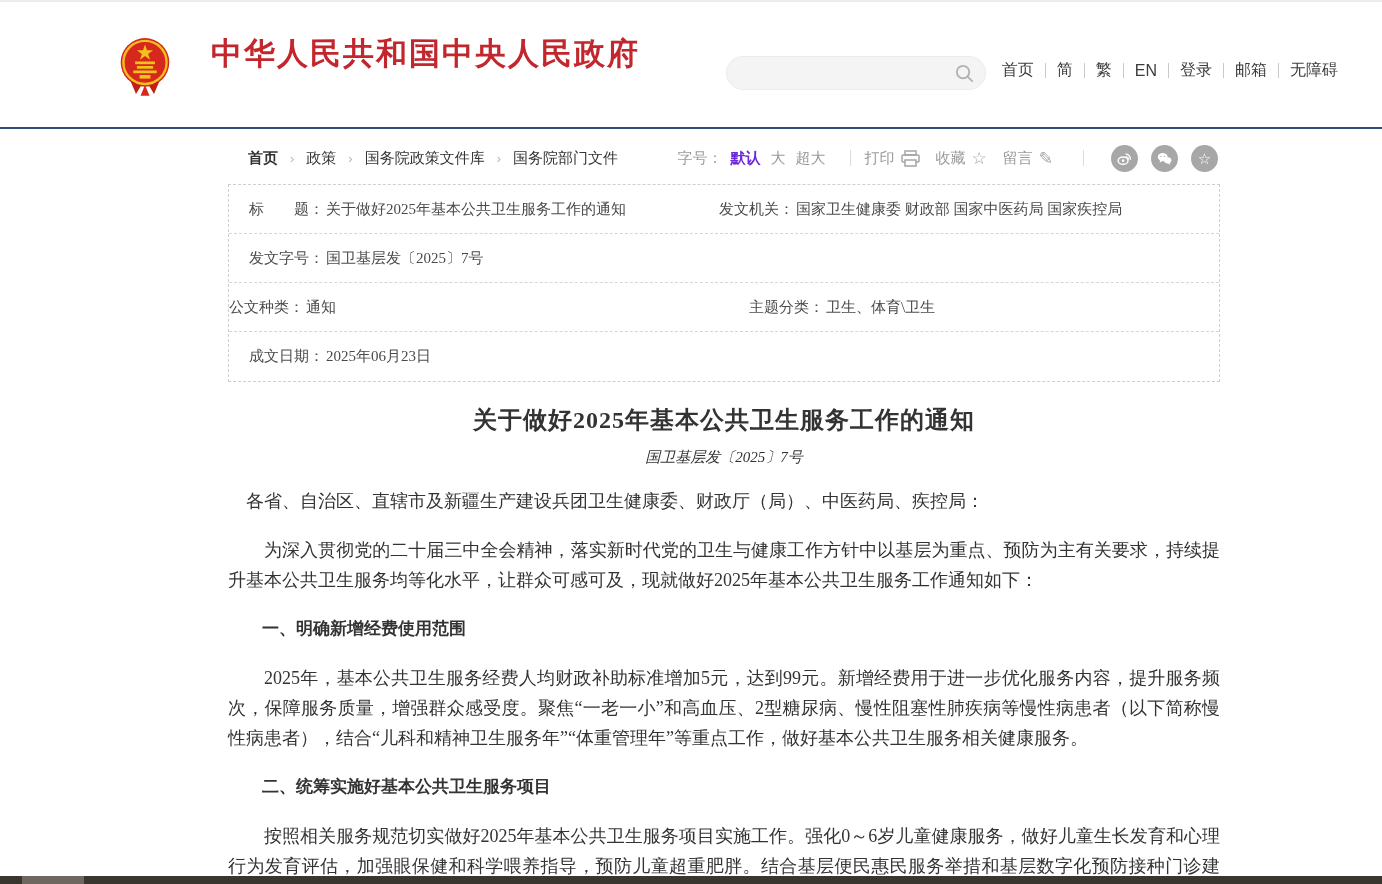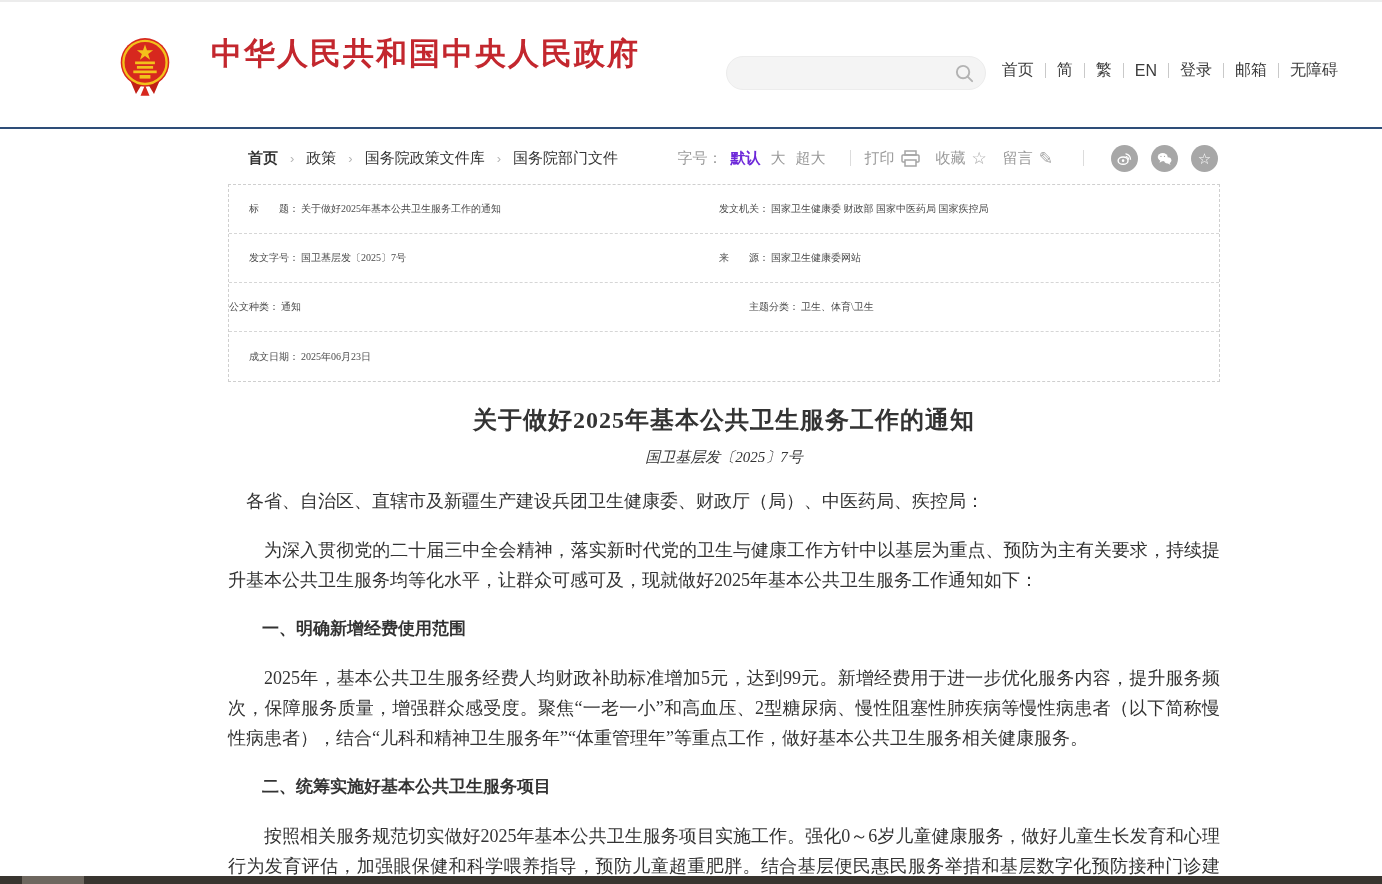--- a/index.html
+++ b/index.html
@@ -47,21 +47,21 @@
   .tool-item { display: flex; align-items: center; cursor: pointer; margin-right: 16px; }
   .tool-item .glyph { font-size: 17px; margin-left: 6px; color: #a5a5a5; }
   .tool-item svg { margin-left: 6px; }
   .share-group { display: flex; align-items: center; }
   .share-circle { width: 27px; height: 27px; border-radius: 50%; background: #a7a7a7; margin-left: 13px;
                   display: flex; align-items: center; justify-content: center; cursor: pointer; }
   .share-circle .star-glyph { color: #fff; font-size: 15px; line-height: 1; }
 
   
   .meta-box { margin-top: 13px; border: 1px dashed #cfcfcf; font-family: "Liberation Serif", serif; }
-  .meta-row { display: flex; align-items: center; min-height: 49px; border-bottom: 1px dashed #d6d6d6; font-size: 10px; color: #4a4a4a; justify-content: space-between; }
+  .meta-row { display: flex; align-items: center; min-height: 49px; border-bottom: 1px dashed #d6d6d6; font-size: 15px; color: #4a4a4a; justify-content: space-between; }
   .meta-row:last-child { border-bottom: none; }
   .meta-cell { display: flex; }
   .meta-cell.c-left { width: 49.5%; padding-left: 20px; }
   .meta-cell.c-right { width: 50.5%; }
   .meta-label { white-space: nowrap; }
   .meta-value { margin-left: 2px; }
 
   
   .article { margin-top: 6px; font-family: "Liberation Serif", serif; }
   .article-title { text-align: center; font-size: 24px; font-weight: bold; color: #333; margin-top: 22px; letter-spacing: 1px; }
@@ -203,24 +203,20 @@
       <div class="meta-cell c-right">
         <span class="meta-label">发文机关：</span>
         <span class="meta-value">国家卫生健康委 财政部 国家中医药局 国家疾控局</span>
       </div>
     </div>
     <div class="meta-row">
       <div class="meta-cell c-left">
         <span class="meta-label">发文字号：</span>
         <span class="meta-value">国卫基层发〔2025〕7号</span>
       </div>
-      <div class="meta-cell c-right">
-        <span class="meta-label">来　　源：</span>
-        <span class="meta-value">国家卫生健康委网站</span>
-      </div>
     </div>
     <div class="meta-row">
       <div class="meta-cell c-right">
         <span class="meta-label">公文种类：</span>
         <span class="meta-value">通知</span>
       </div>
       <div class="meta-cell c-left">
         <span class="meta-label">主题分类：</span>
         <span class="meta-value">卫生、体育\卫生</span>
       </div>

